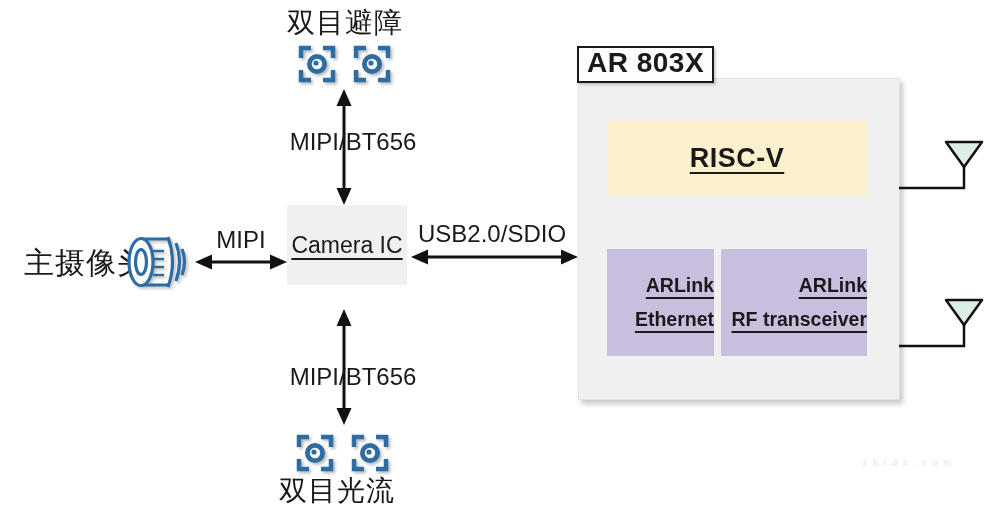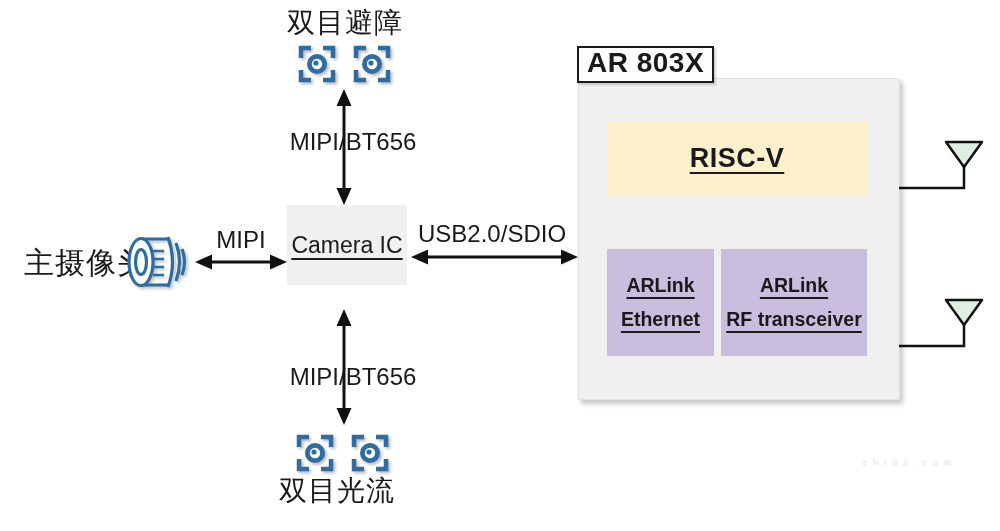--- a/index.html
+++ b/index.html
@@ -26,21 +26,21 @@
     padding:0px 8px 2px 8px;font-size:28px;font-weight:bold;z-index:3;letter-spacing:0.5px;
     box-shadow:2px 2px 2px rgba(0,0,0,0.18);
   }
   .riscv{
     position:absolute;left:28px;top:42px;width:260px;height:74px;background:var(--soc-yellow);
     display:flex;align-items:center;justify-content:center;
     font-size:27px;font-weight:bold;letter-spacing:0.5px;
   }
   .subchip{
     position:absolute;top:170px;height:107px;background:var(--soc-purple);
-    display:flex;flex-direction:column;align-items:center;justify-content:center;gap:11px;
+    display:flex;flex-direction:column;align-items:flex-end;justify-content:center;gap:11px;
     font-size:19.5px;font-weight:bold;text-align:center;
   }
   .baseband{left:28px;width:107px;}
   .rf{left:142px;width:146px;}
   .icon-row{position:absolute;display:flex;gap:15px;z-index:3;}
   .cam{width:40px;height:40px;filter:drop-shadow(2.5px 2.5px 1.5px rgba(0,0,0,0.28));}
   .lens{position:absolute;left:126px;top:229px;width:68px;height:66px;z-index:3;
         filter:drop-shadow(2px 2px 1.5px rgba(0,0,0,0.25));}
   .watermark{position:absolute;left:862px;top:455px;z-index:0;color:var(--watermark-gray);
         text-align:center;user-select:none;}

